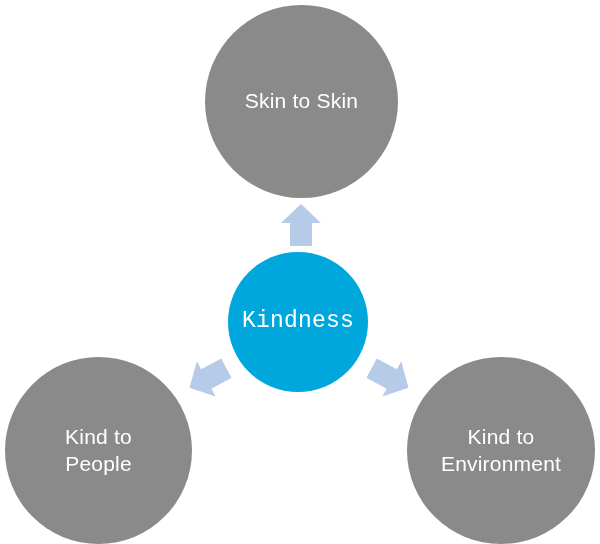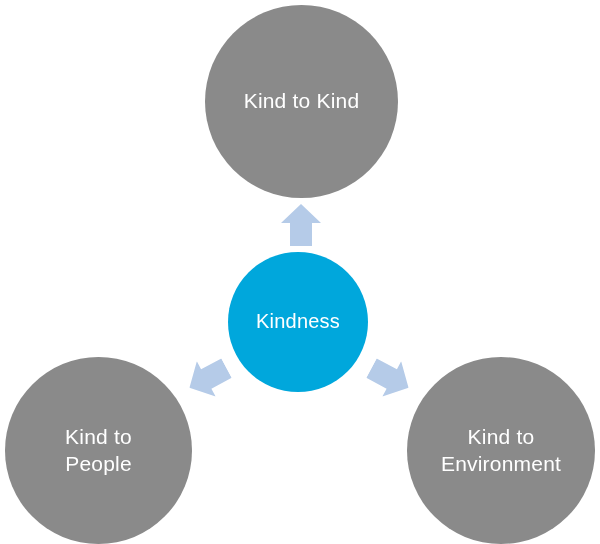--- a/index.html
+++ b/index.html
@@ -62,21 +62,22 @@
   }
   
   #node-kindness {
     left: 228px;
     top: 252px;
     width: 140px;
     height: 140px;
     background: #00a7dc;
   }
   #node-kindness .node-label {
-    font-size: 20px;
+    font-size: 23px;
+    font-family: Liberation Mono, monospace;
   }
   
   .arrow {
     position: absolute;
     width: 40px;
     height: 42px;
     overflow: visible;
   }
   .arrow svg {
     display: block;
@@ -98,21 +99,21 @@
     top: 357px;
     transform: rotate(118deg);
   }
 </style>
 </head>
 <body>
 
 <div id="diagram-canvas">
 
   <div class="node node-outer" id="node-skin">
-    <span class="node-label">Kind to Kind</span>
+    <span class="node-label">Skin to Skin</span>
   </div>
 
   <div class="node node-outer" id="node-people">
     <span class="node-label">Kind to
 People</span>
   </div>
 
   <div class="node node-outer" id="node-environment">
     <span class="node-label">Kind to
 Environment</span>

